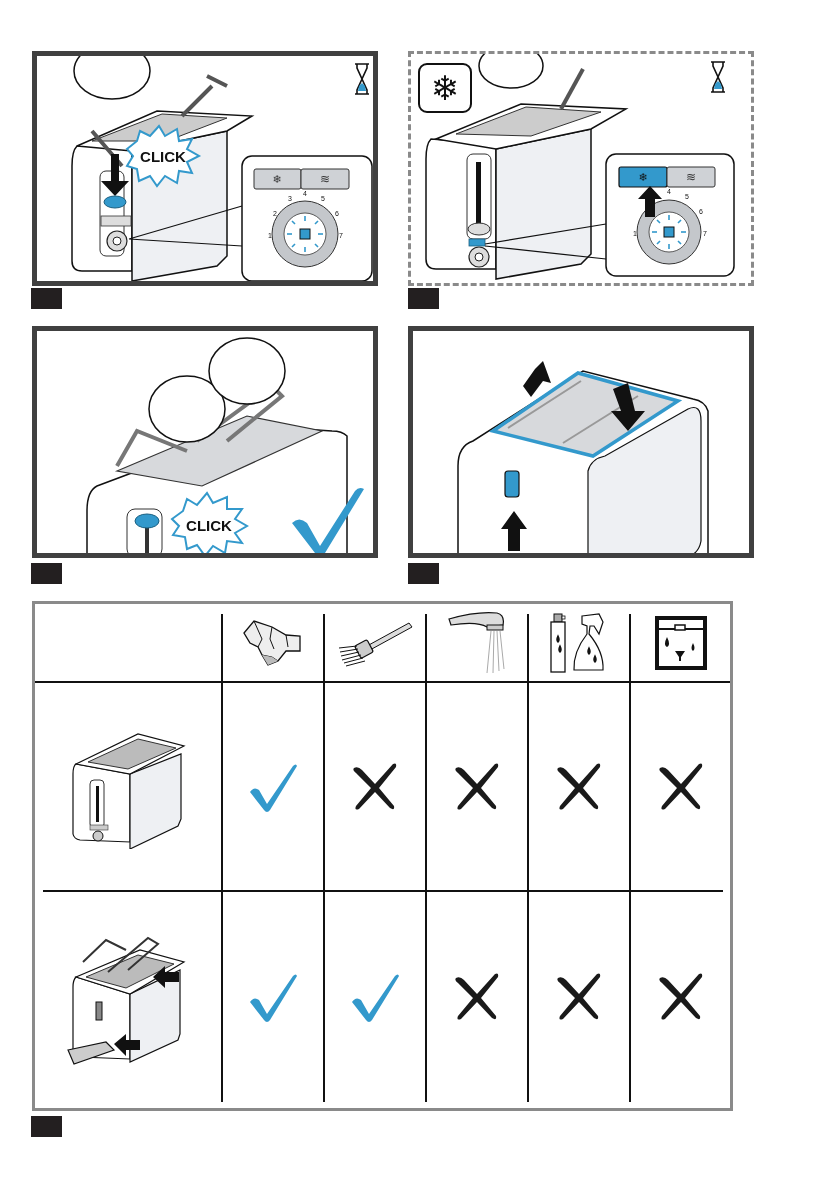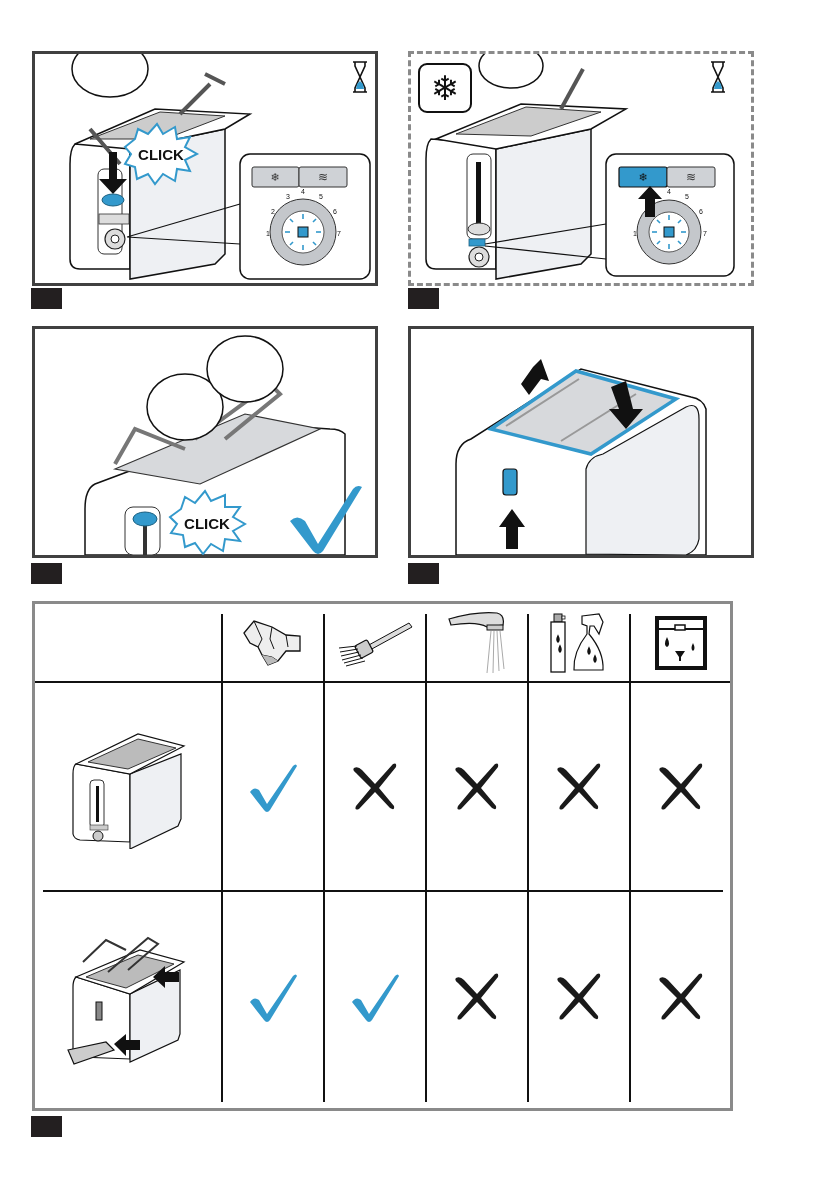--- a/index.html
+++ b/index.html
@@ -1,19 +1,19 @@
 <!DOCTYPE html>
 <html><head>
 <meta charset="utf-8">
 <style>
   html, body { margin: 0; padding: 0; background: #ffffff; }
   body { width: 840px; height: 1192px; position: relative; overflow: hidden;
          font-family: "Liberation Sans", sans-serif; }
   .panel { position: absolute; box-sizing: border-box; background: #fff; overflow: hidden; }
-  .solid { border: 3px solid #404040; }
+  .solid { border: 5px solid #404040; }
   .dashed { border: 3px dashed #8a8a8a; }
   .label-box { position: absolute; width: 31px; height: 21px; background: #231f20; }
   .panel svg { position: absolute; left: 0; top: 0; }
   .click-text { font-family: "Liberation Sans", sans-serif; font-weight: bold; }
   .dial-num { font-family: "Liberation Sans", sans-serif; font-size: 7px; fill: #111; }
   .grid { position: absolute; left: 32px; top: 601px; width: 701px; height: 510px;
           box-sizing: border-box; border: 3px solid #8a8a8a; background: #fff; }
   .cell { position: absolute; display: flex; align-items: center; justify-content: center; }
   .vline { position: absolute; width: 2px; background: #111; }
   .hline { position: absolute; height: 2px; background: #111; }

